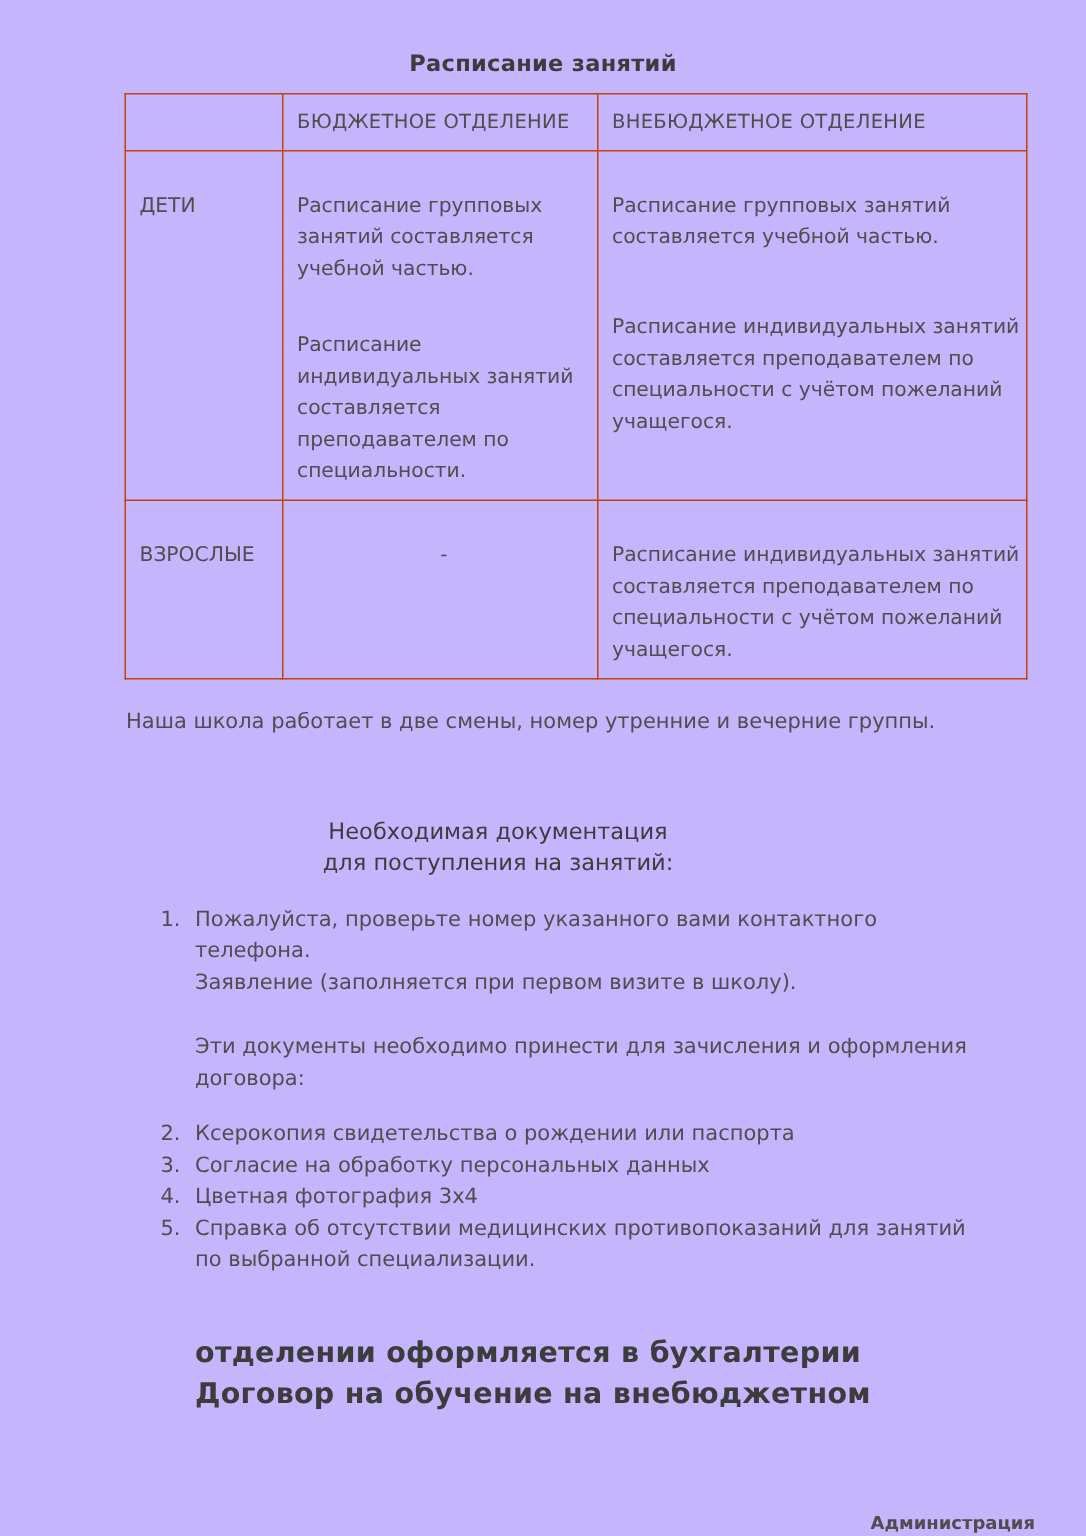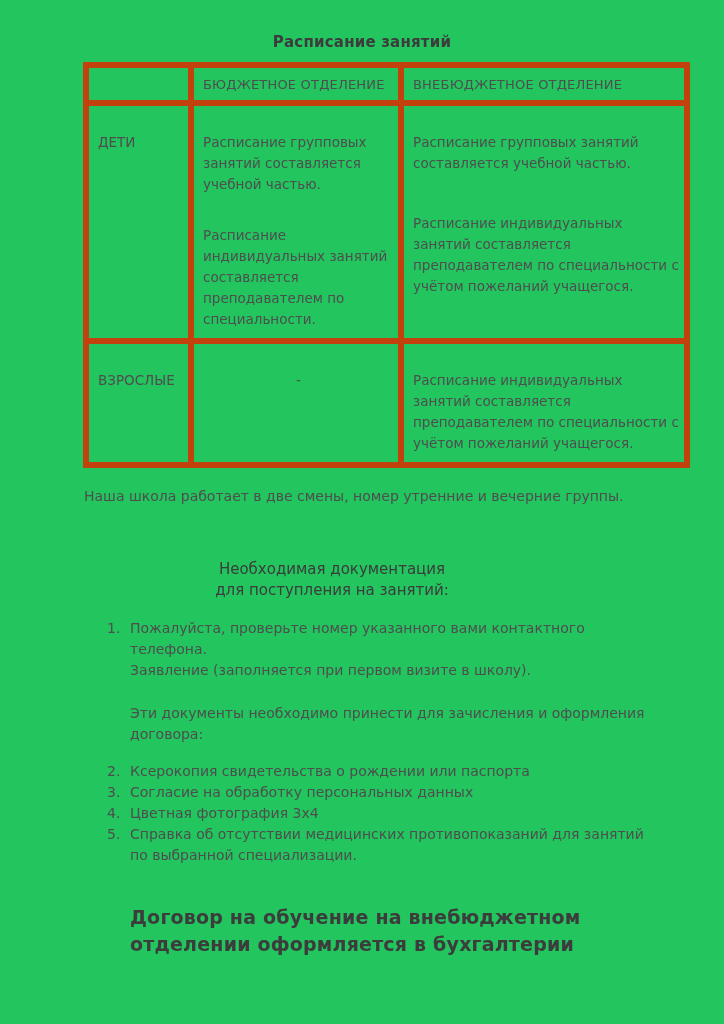--- a/index.html
+++ b/index.html
@@ -1,21 +1,21 @@
 <!DOCTYPE html>
 <html lang="ru"><head>
 <meta charset="utf-8">
 <style>
   * { box-sizing: border-box; }
   html, body { margin: 0; padding: 0; background: #fbfbf9; }
   .page {
     position: relative;
     width: 724px;
     height: 1024px;
-    background: #22c55e;
+    background: #c4b5fd;
     overflow: hidden;
     font-family: "DejaVu Sans", "Liberation Sans", sans-serif;
     color: #4e4e4e;
   }
   
   .doc-title {
     margin: 33px 0 0 0;
     text-align: center;
     font-size: 15px;
     font-weight: bold;
@@ -23,21 +23,21 @@
     letter-spacing: 0.2px;
   }
   
   table.schedule {
     margin: 11px 0 0 83px;
     width: 601px;
     border-collapse: collapse;
     table-layout: fixed;
   }
   table.schedule th, table.schedule td {
-    border: 6px solid #c2410c;
+    border: 1px solid #c2410c;
   }
   table.schedule th {
     height: 38px;
     font-size: 13px;
     font-weight: normal;
     text-align: left;
     vertical-align: middle;
     padding: 0 2px 0 9px;
     color: #4e4e4e;
     letter-spacing: 0.2px;
@@ -182,19 +182,19 @@
     </div>
 
     <div class="list-item">
       <div class="item-num">5.</div>
       <div class="item-text">Справка об отсутствии медицинских противопоказаний для занятий по выбранной специализации.</div>
     </div>
 
   </div>
 
   <div class="contract-notice">
+    <div>отделении оформляется в бухгалтерии</div>
     <div>Договор на обучение на внебюджетном</div>
-    <div>отделении оформляется в бухгалтерии</div>
   </div>
 
   <div class="signature">Администрация</div>
 
 </div>
 
 </body></html>

